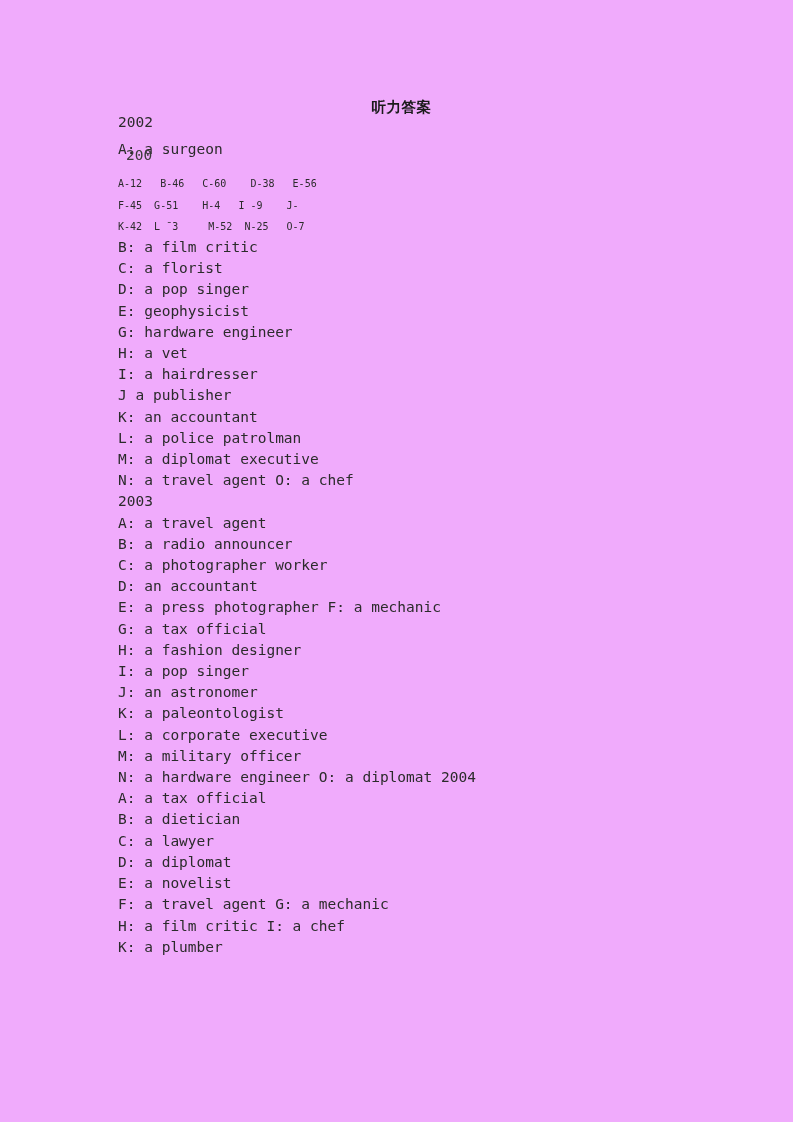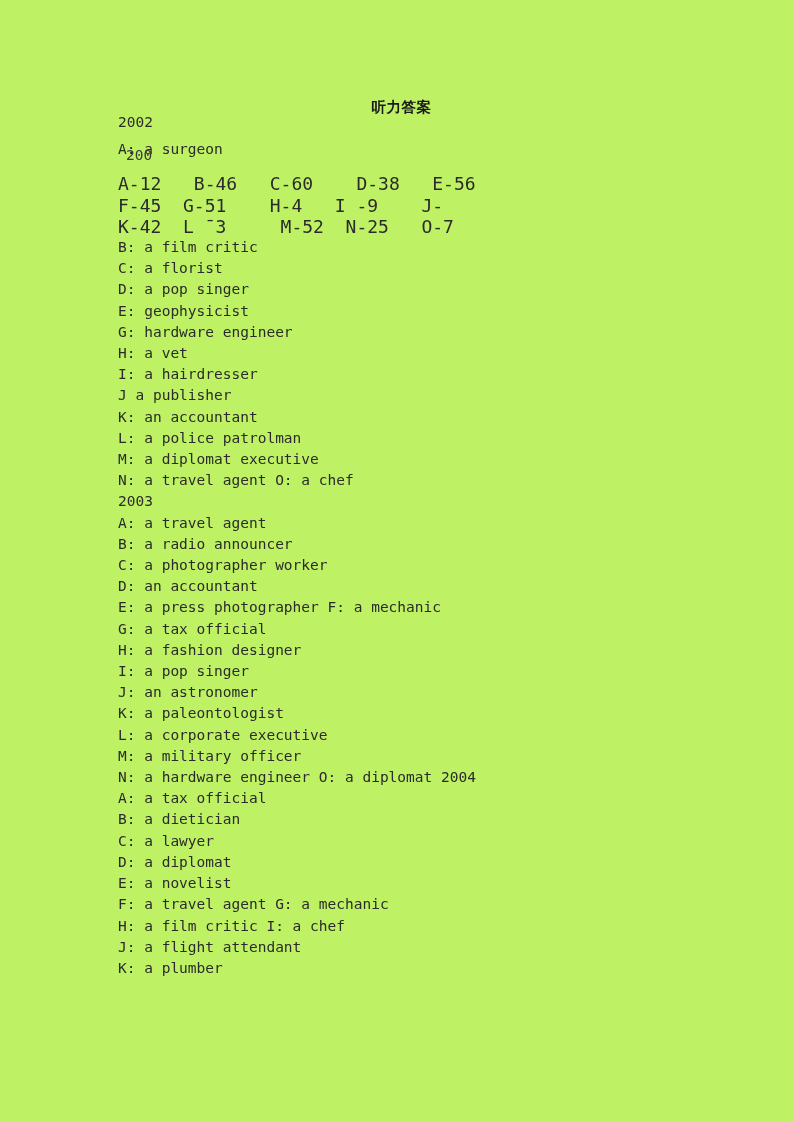--- a/index.html
+++ b/index.html
@@ -4,21 +4,21 @@
 <style>
   html, body {
     margin: 0;
     padding: 0;
     background: #ffffff;
   }
   .page {
     position: relative;
     width: 793px;
     height: 1122px;
-    background: #bef264;
+    background: #f0abfc;
     overflow: hidden;
     font-family: "DejaVu Sans Mono", "Liberation Mono", monospace;
   }
   .doc-title {
     position: absolute;
     top: 98px;
     left: 0;
     width: 793px;
     text-align: center;
     padding-left: 10px;
@@ -74,21 +74,21 @@
   }
   .spacer-line {
     height: 13px;
   }
   
   .grid-block {
     margin-top: 0px;
   }
   .grid-row {
     font-family: "DejaVu Sans Mono", "Liberation Mono", monospace;
-    font-size: 18px;
+    font-size: 10px;
     line-height: 21.2px;
     color: #2b2b2b;
     white-space: pre;
   }
 </style>
 </head>
 <body>
 
 <div class="page">
 
@@ -145,18 +145,17 @@
     </div>
 
     <div>
       <div class="line wrap">A: a tax official</div>
       <div class="line wrap">B: a dietician</div>
       <div class="line wrap">C: a lawyer</div>
       <div class="line wrap">D: a diplomat</div>
       <div class="line wrap">E: a novelist</div>
       <div class="line wrap">F: a travel agent G: a mechanic</div>
       <div class="line wrap">H: a film critic I: a chef</div>
-      <div class="line wrap">J: a flight attendant</div>
       <div class="line wrap">K: a plumber</div>
     </div>
 
   </div>
 </div>
 
 </body></html>

